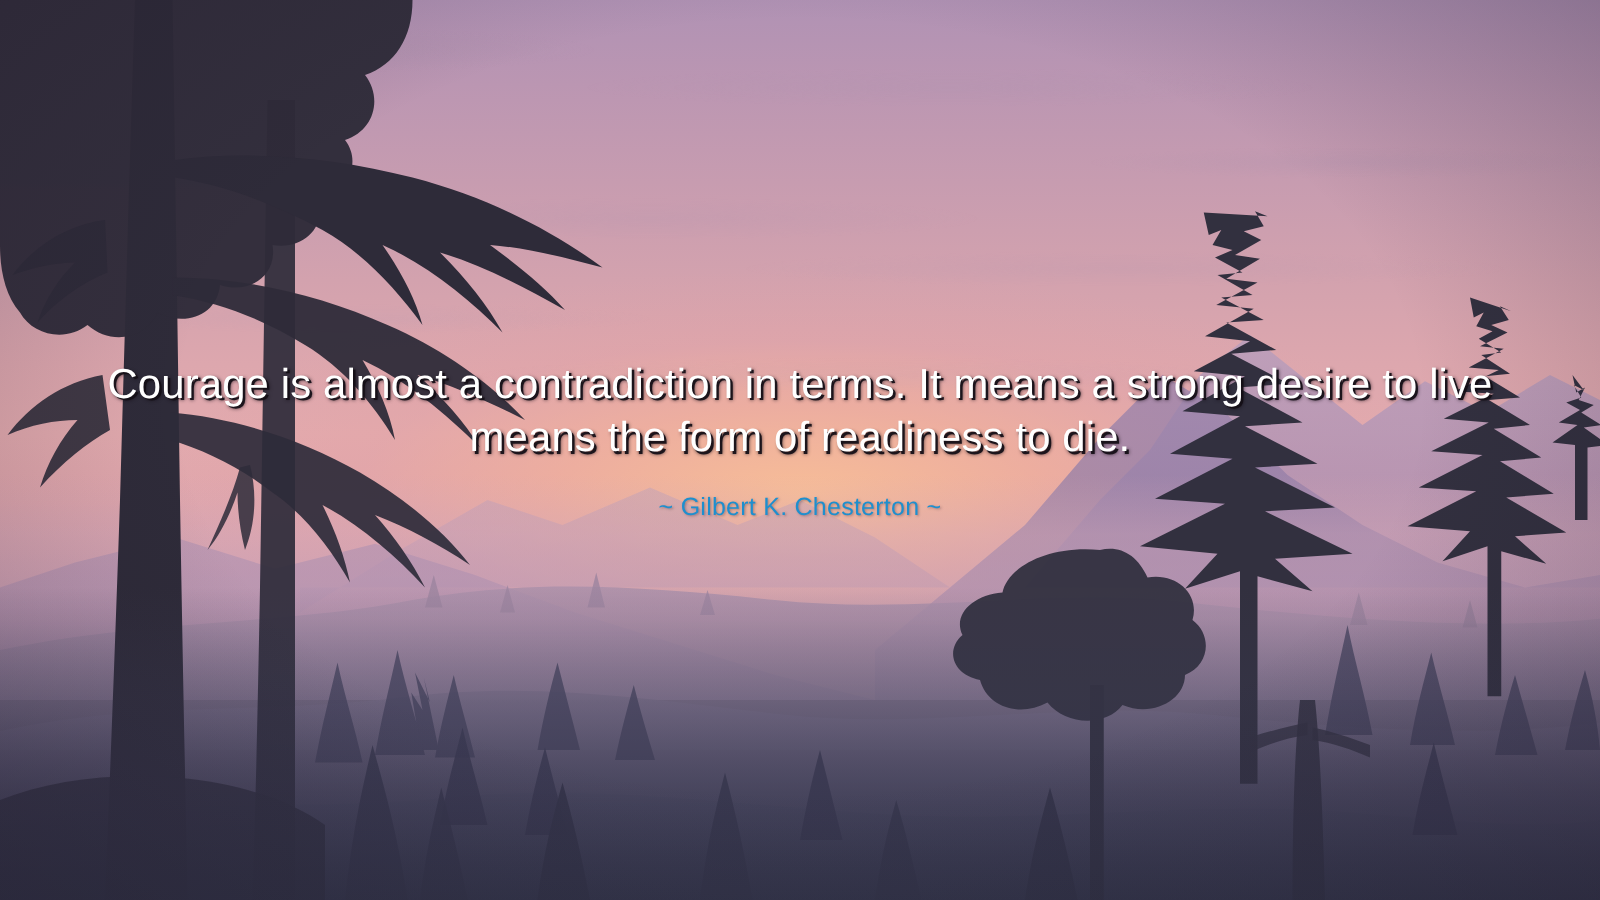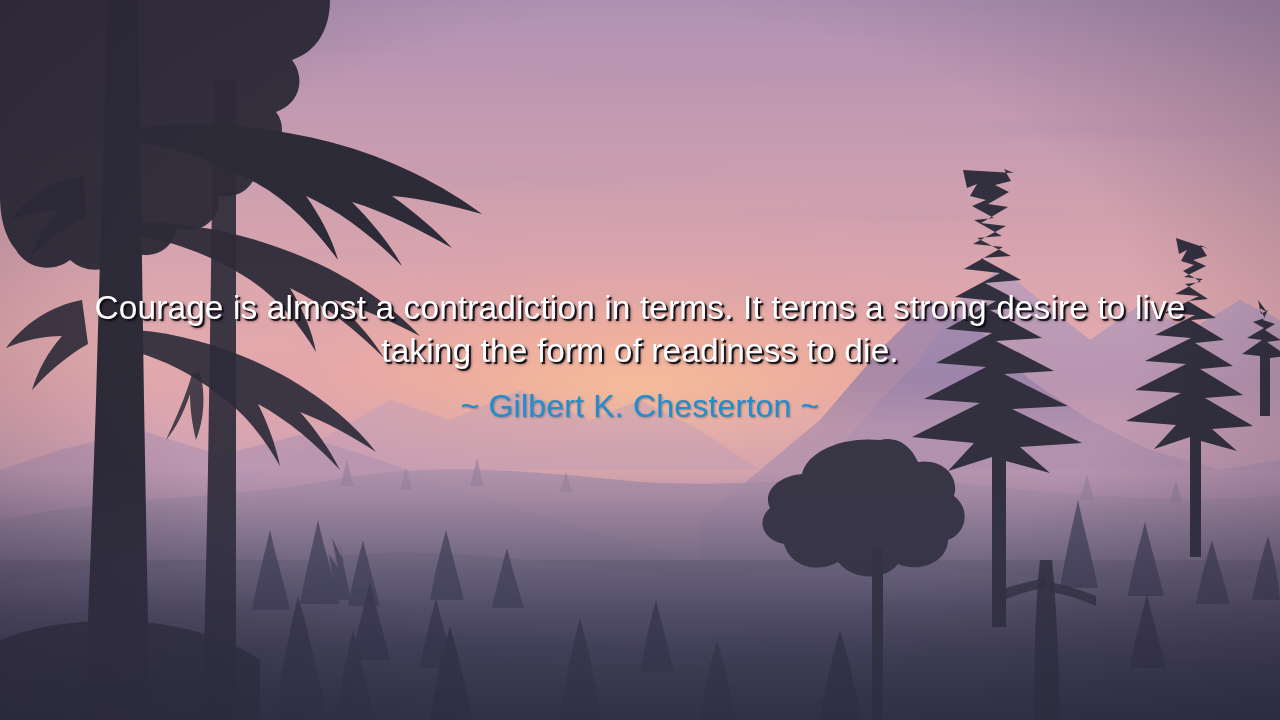--- a/index.html
+++ b/index.html
@@ -122,21 +122,21 @@
     color: #ffffff;
     letter-spacing: 0.1px;
     text-shadow:
        2px 2px 0px rgba(20,14,22,0.92),
        2px 2px 3px rgba(20,14,22,0.75);
   }
 
   .author-text {
     margin: 16px auto 0 auto;
     width: 1110px;
-    font-size: 32px;
+    font-size: 20px;
     line-height: 36px;
     color: #1e8fce;
     letter-spacing: 0.2px;
     text-shadow: 1px 1px 2px rgba(40,30,50,0.35);
   }
 </style>
 </head>
 <body>
 
 <div id="stage">
@@ -337,17 +337,17 @@
         <path d="M 430,720 C 436,676 443,652 450,626 C 458,654 466,688 472,720 Z"></path>
         <path d="M 820,720 C 826,680 833,656 840,630 C 848,658 856,690 862,720 Z"></path>
       </g>
     </svg>
 
     <div class="darkbase"></div>
     <div class="vignette"></div>
   </div>
 
   <div class="text-layer">
-    <div class="quote-text">Courage is almost a contradiction in terms. It terms a strong desire to live taking the form of readiness to die.</div>
+    <div class="quote-text">Courage is almost a contradiction in terms. It means a strong desire to live means the form of readiness to die.</div>
     <div class="author-text">~ Gilbert K. Chesterton ~</div>
   </div>
 
 </div>
 
 </body></html>

